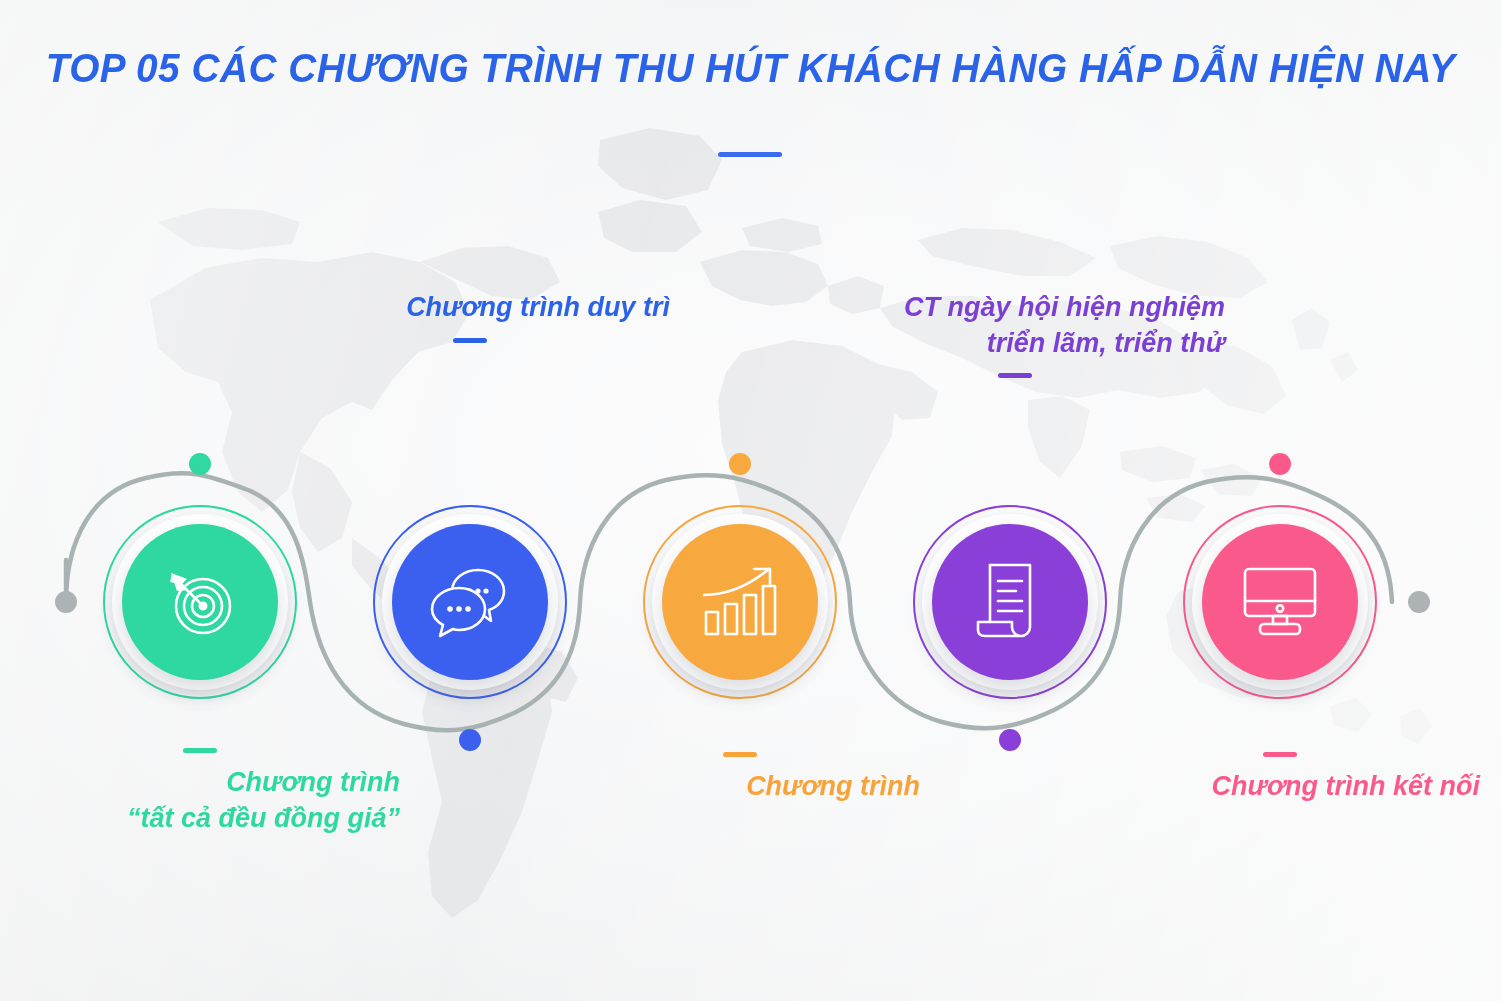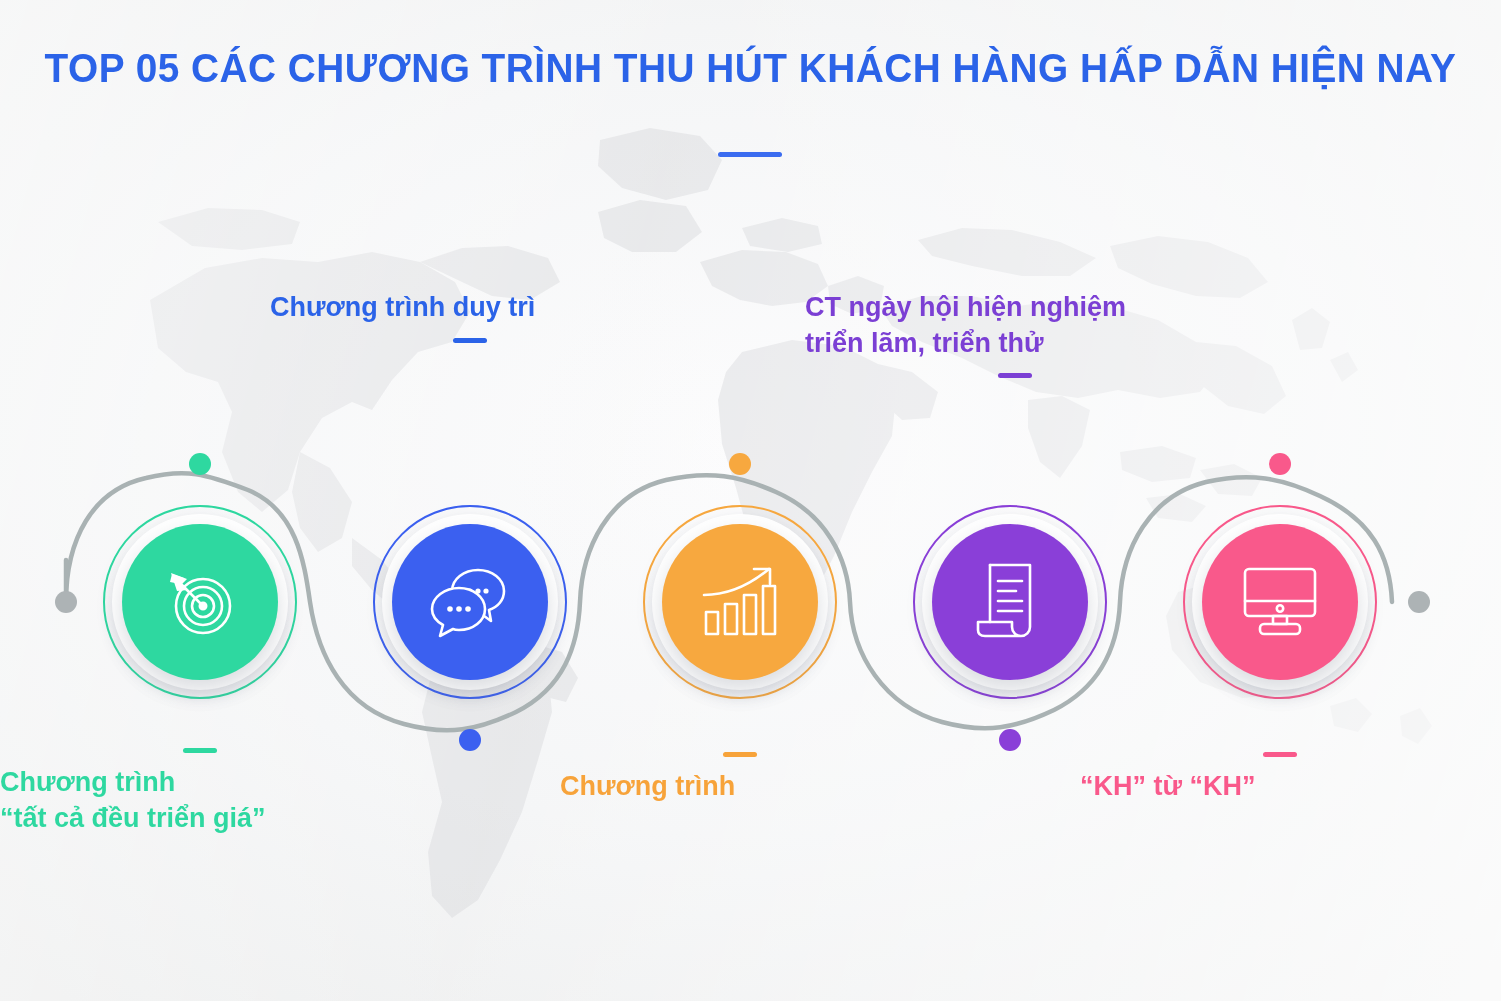--- a/index.html
+++ b/index.html
@@ -7,20 +7,21 @@
     width: 1501px; height: 1001px;
     overflow: hidden;
     font-family: "Liberation Sans", sans-serif;
   }
   #stage {
     position: relative;
     width: 1501px; height: 1001px;
     background:
       radial-gradient(ellipse 1100px 700px at 50% 45%, #fbfbfc 0%, #f4f5f6 55%, #eceded 100%);
     overflow: hidden;
+    font-style: italic;
   }
 
   
   #worldmap {
     position: absolute;
     left: 0; top: 0;
     width: 1501px; height: 1001px;
     opacity: 0.55;
     pointer-events: none;
   }
@@ -94,21 +95,21 @@
     border-radius: 50%;
     background: currentColor;
     box-shadow: 0 10px 22px rgba(80,90,110,0.22);
     display: flex; align-items: center; justify-content: center;
   }
   .disc svg { display: block; }
 
   
   .caption {
     position: absolute;
-    text-align: left;
+    text-align: right;
     font-size: 27px;
     font-weight: bold;
     line-height: 1.32;
     white-space: nowrap;
   }
   .caption .line { display: block; }
   .cap-dash {
     width: 34px; height: 5px;
     border-radius: 3px;
     background: currentColor;
@@ -296,26 +297,26 @@
 
   <div class="caption" style="left:805px; top:290px; width:420px; color:#7b3fd4;">
     <span class="line">CT ngày hội hiện nghiệm</span>
     <span class="line">triển lãm, triển thử</span>
     <div class="cap-dash below"></div>
   </div>
 
   <div class="caption" style="left:0px; top:748px; width:400px; color:#2ed8a0;">
     <div class="cap-dash above"></div>
     <span class="line">Chương trình</span>
-    <span class="line">“tất cả đều triển giá”</span>
+    <span class="line">“tất cả đều đồng giá”</span>
   </div>
 
   <div class="caption" style="left:560px; top:752px; width:360px; color:#f7a33a;">
     <div class="cap-dash above"></div>
     <span class="line">Chương trình</span>
   </div>
 
   <div class="caption" style="left:1080px; top:752px; width:400px; color:#f9598b;">
     <div class="cap-dash above"></div>
-    <span class="line">“KH” từ “KH”</span>
+    <span class="line">Chương trình kết nối</span>
   </div>
 
 </div>
 
 </body></html>

